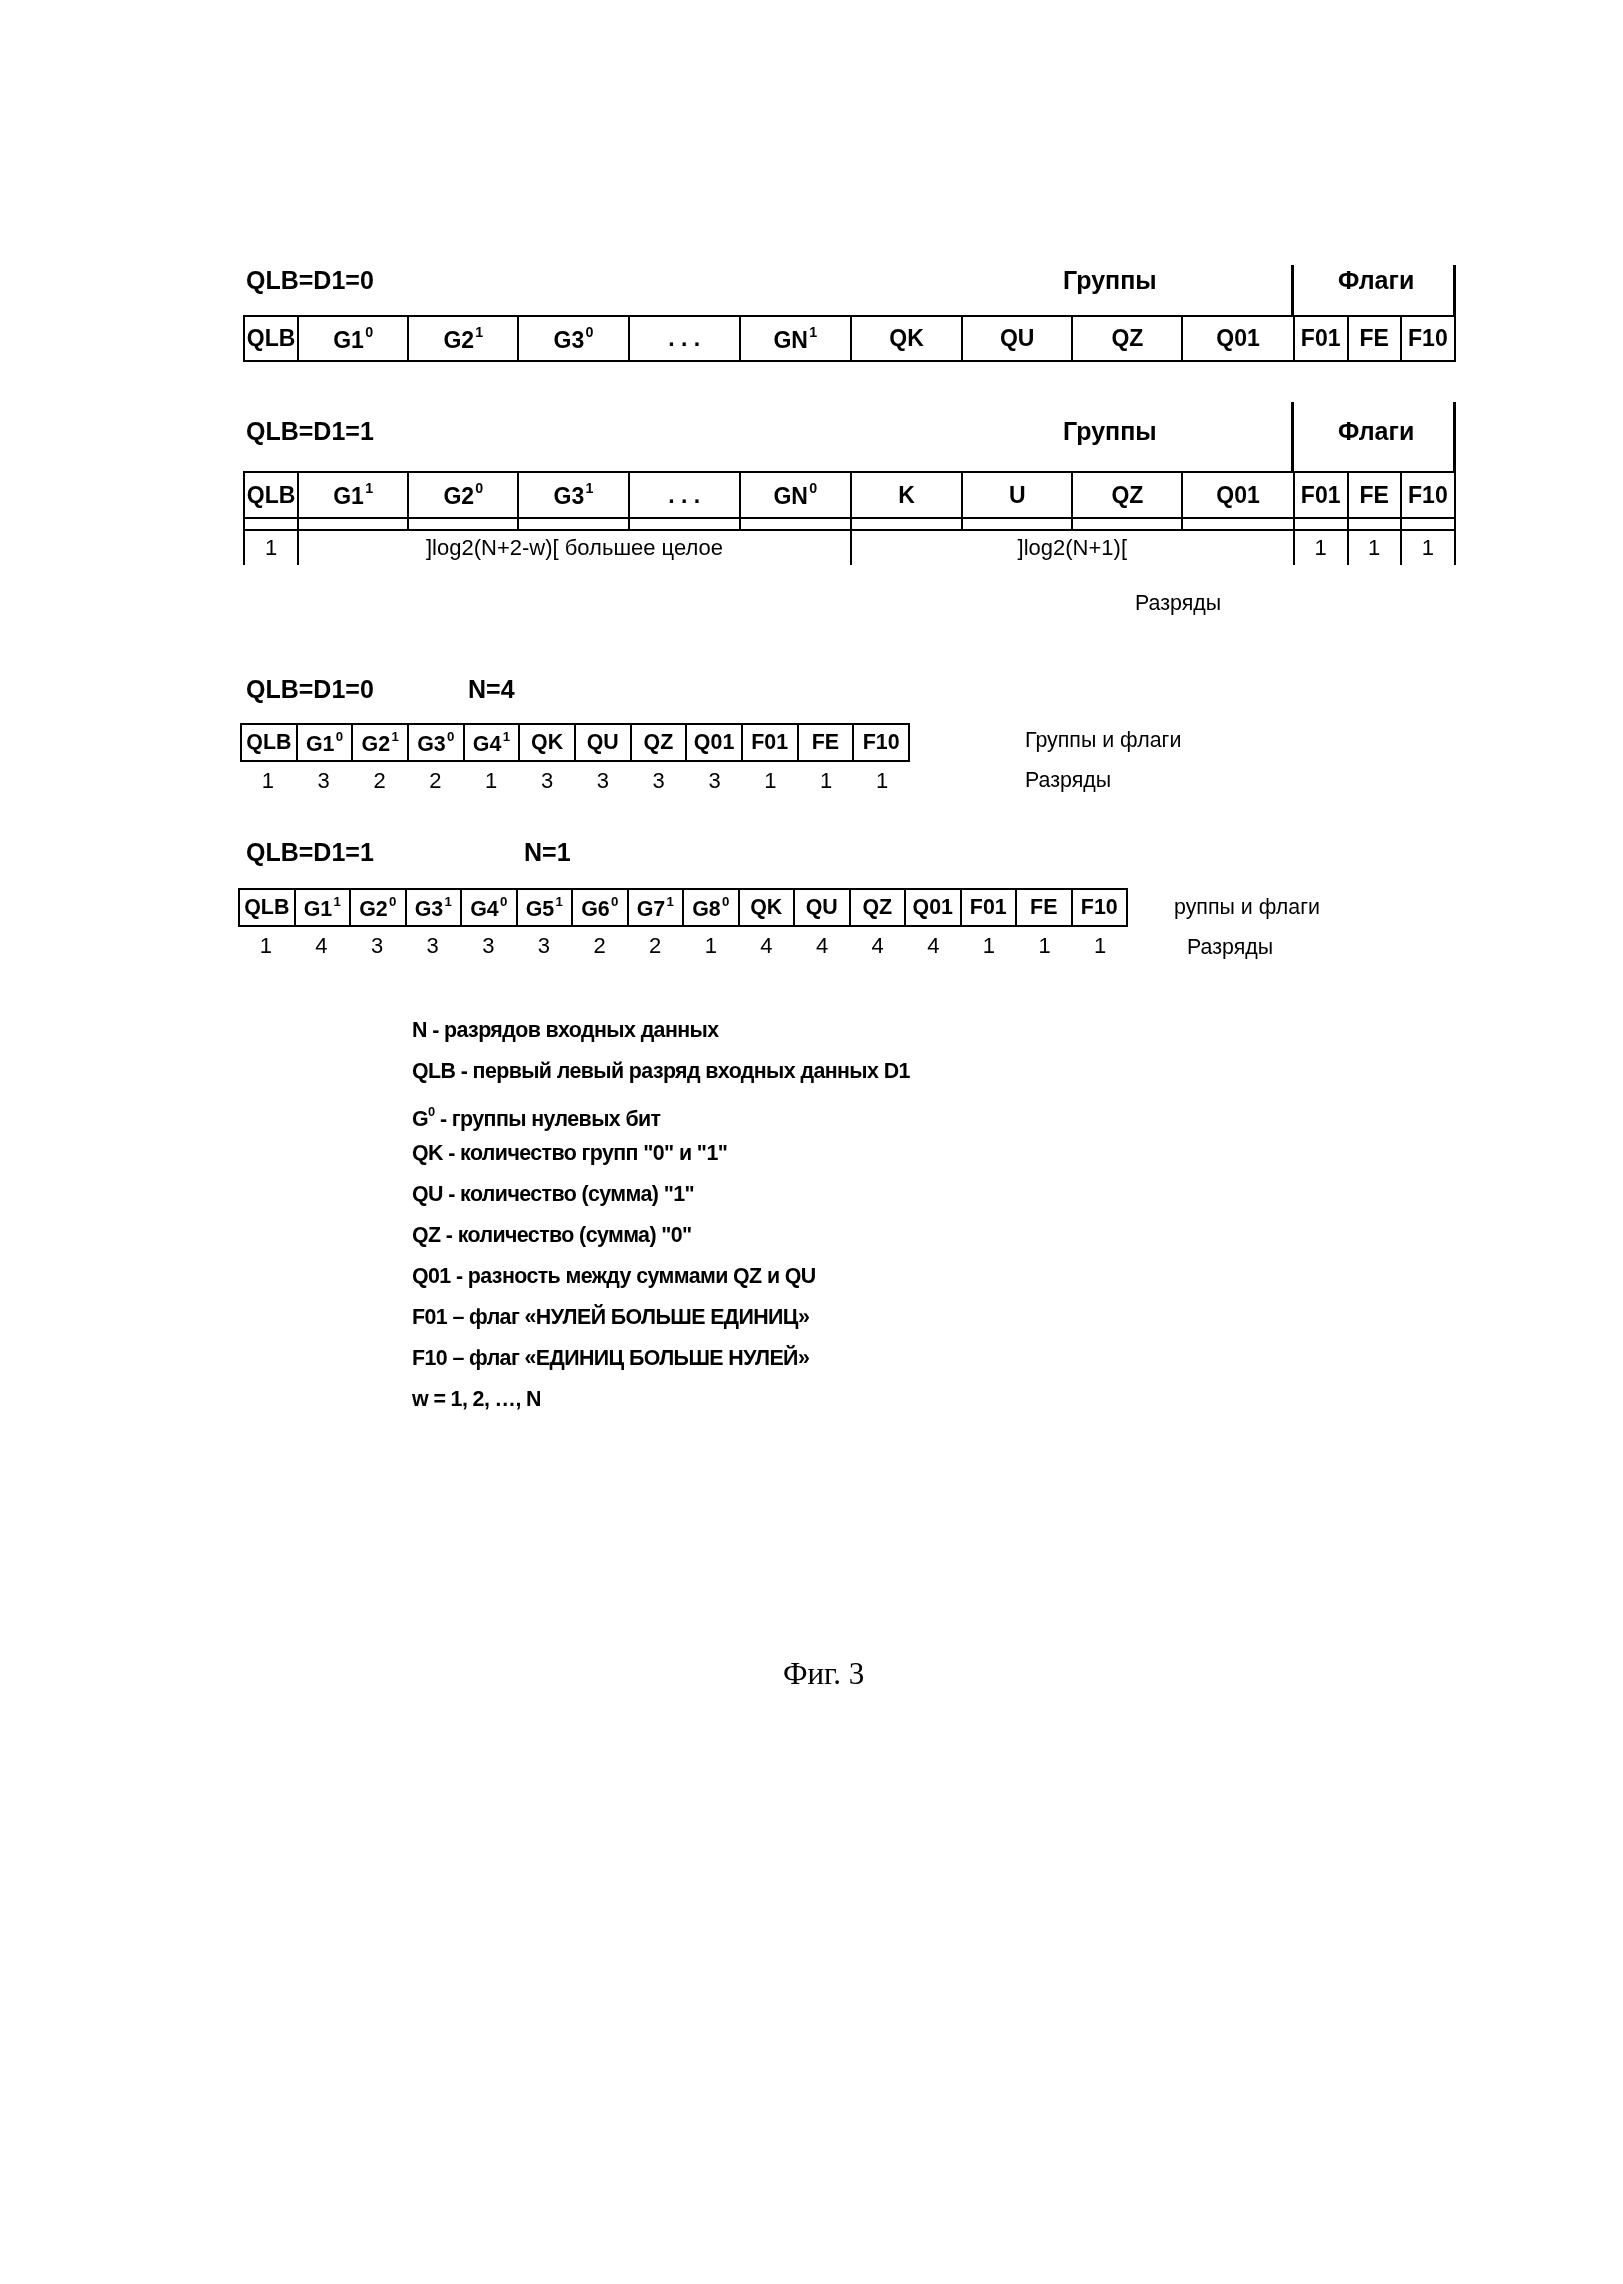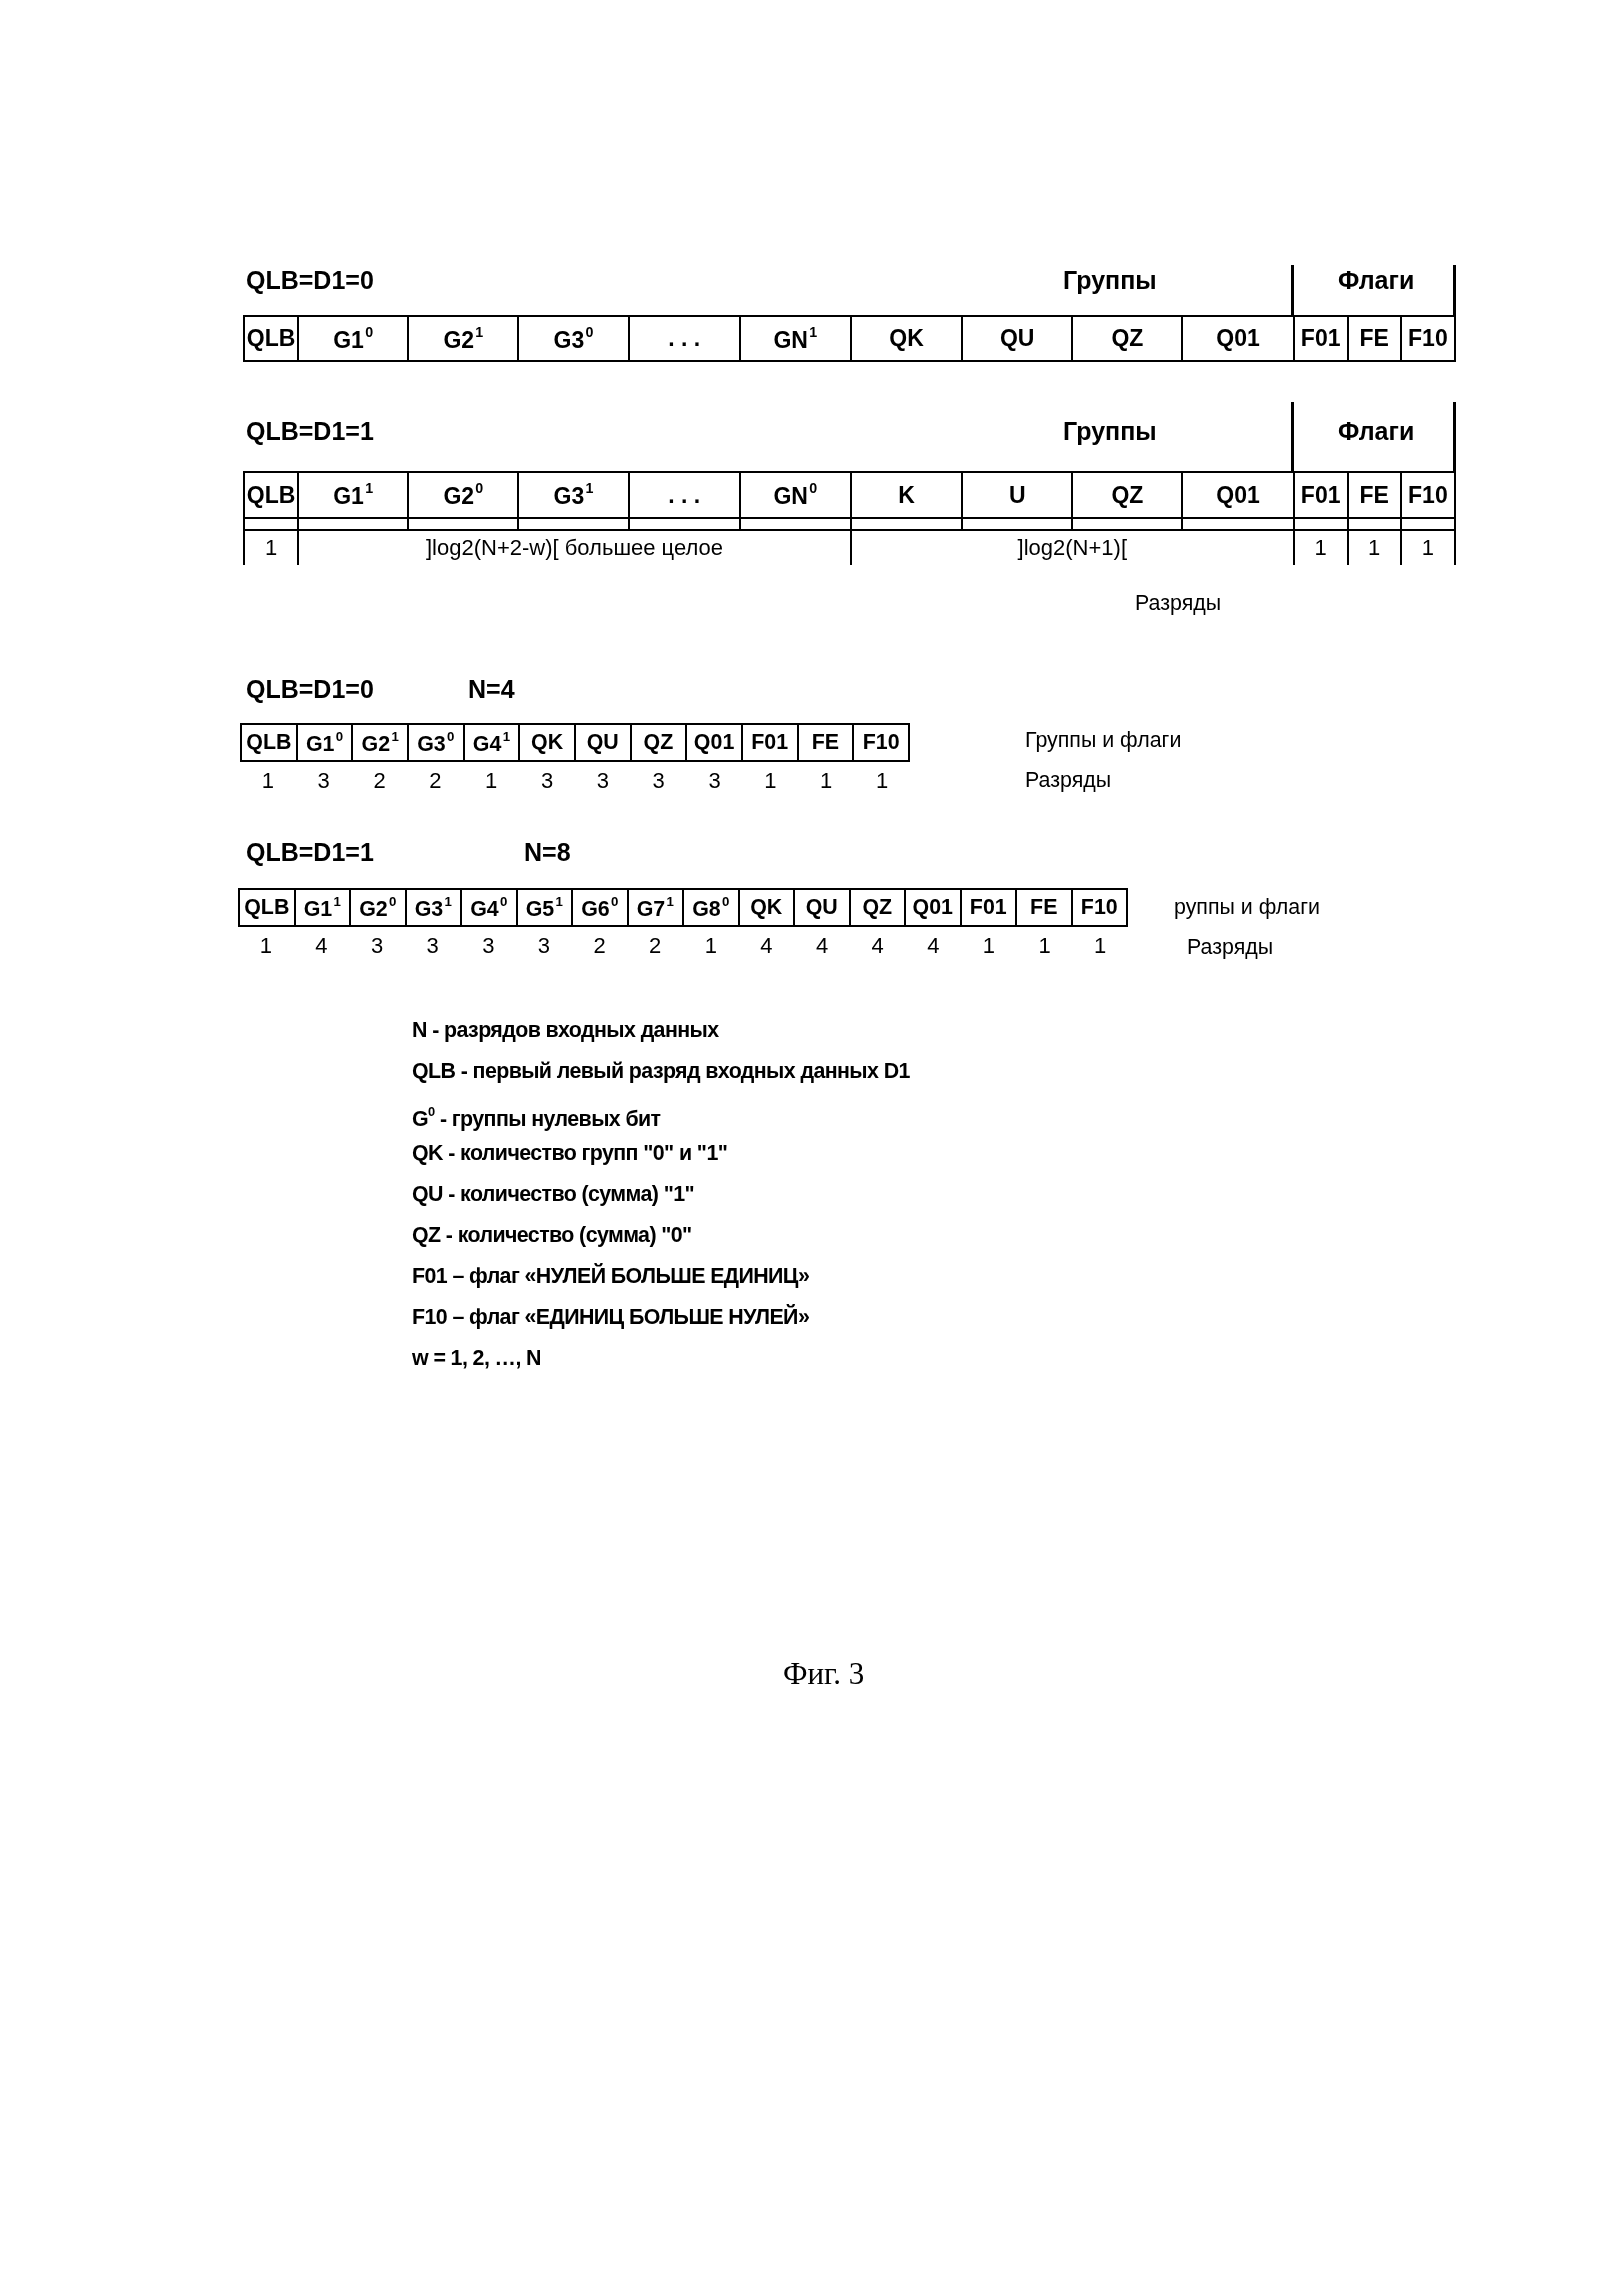--- a/index.html
+++ b/index.html
@@ -165,21 +165,21 @@
     <span style="flex: 1 1 0%;">3</span>
     <span style="flex: 1 1 0%;">3</span>
     <span style="flex: 1 1 0%;">1</span>
     <span style="flex: 1 1 0%;">1</span>
     <span style="flex: 1 1 0%;">1</span>
   </div>
 <div class="abs side" style="left:1025px; top:728px;">Группы и флаги</div>
 <div class="abs side" style="left:1025px; top:768px;">Разряды</div>
 
 <div class="abs title" style="left:246px; top:838px;">QLB=D1=1</div>
-<div class="abs title" style="left:524px; top:838px;">N=8</div>
+<div class="abs title" style="left:524px; top:838px;">N=1</div>
 <table class="grid t4" style="left:238px; top:888px; width:890px;">
   <tbody>
       <tr id="n8row">
         <td><span>QLB</span></td>
         <td><span>G1</span><sup>1</sup></td>
         <td><span>G2</span><sup>0</sup></td>
         <td><span>G3</span><sup>1</sup></td>
         <td><span>G4</span><sup>0</sup></td>
         <td><span>G5</span><sup>1</sup></td>
         <td><span>G6</span><sup>0</sup></td>
@@ -216,19 +216,20 @@
 <div class="abs side" style="left:1130px; top:895px;margin-left:44px;">руппы и флаги</div>
 <div class="abs side" style="left:1187px; top:935px;">Разряды</div>
 
 <div class="legend" id="legend">
     <div><span>N</span><span> - разрядов входных данных</span></div>
     <div><span>QLB</span><span> - первый левый разряд входных данных D1</span></div>
     <div><span>G</span><sup>0</sup><span> - группы нулевых бит</span></div>
     <div><span>QK</span><span> - количество групп "0" и "1"</span></div>
     <div><span>QU</span><span> - количество (сумма) "1"</span></div>
     <div><span>QZ</span><span> - количество (сумма) "0"</span></div>
+    <div><span>Q01</span><span> -  разность между суммами QZ и QU</span></div>
     <div><span>F01</span><span> – флаг «НУЛЕЙ БОЛЬШЕ ЕДИНИЦ»</span></div>
     <div><span>F10</span><span> – флаг «ЕДИНИЦ БОЛЬШЕ НУЛЕЙ»</span></div>
     <div><span>w</span><span> = 1, 2, …, N</span></div>
   </div>
 
 <div class="abs caption" style="left:783px; top:1656px;">Фиг. 3</div>
 
 
 </body></html>

